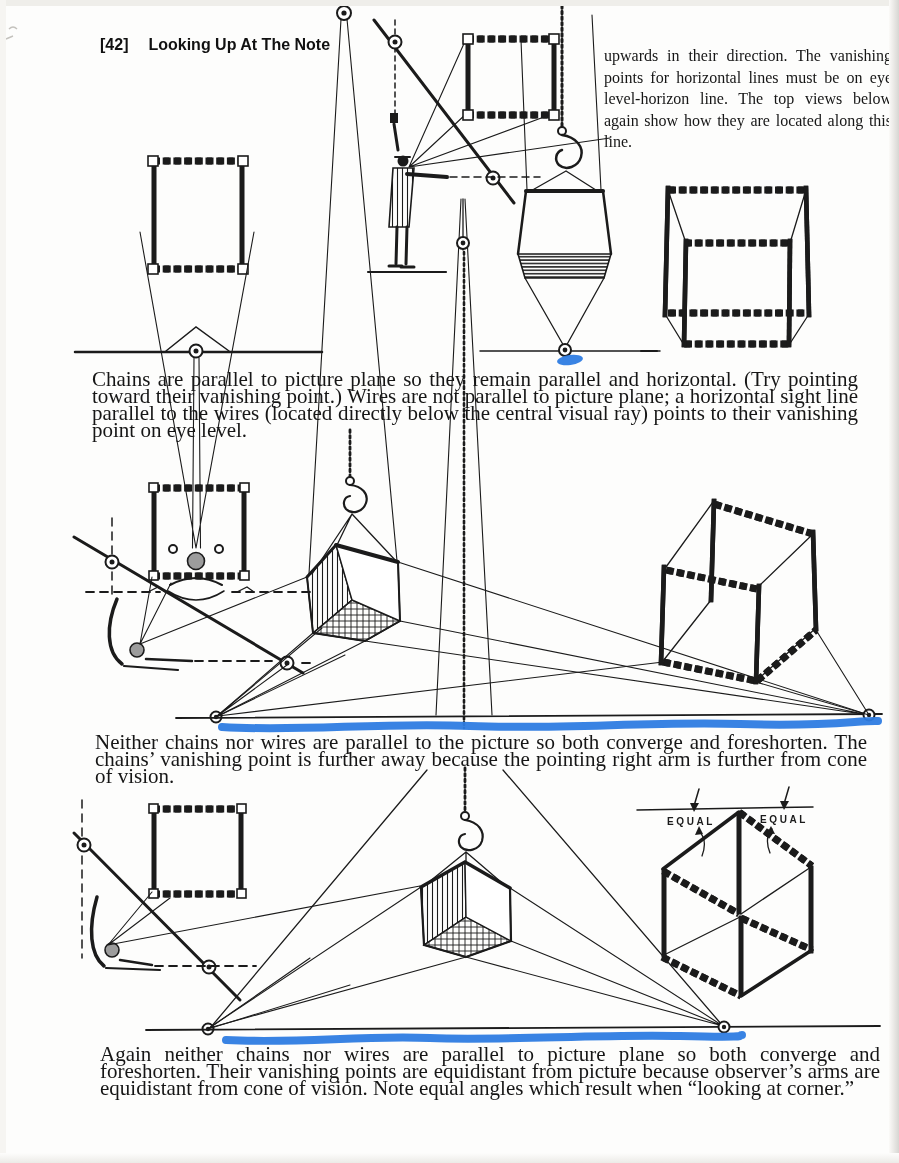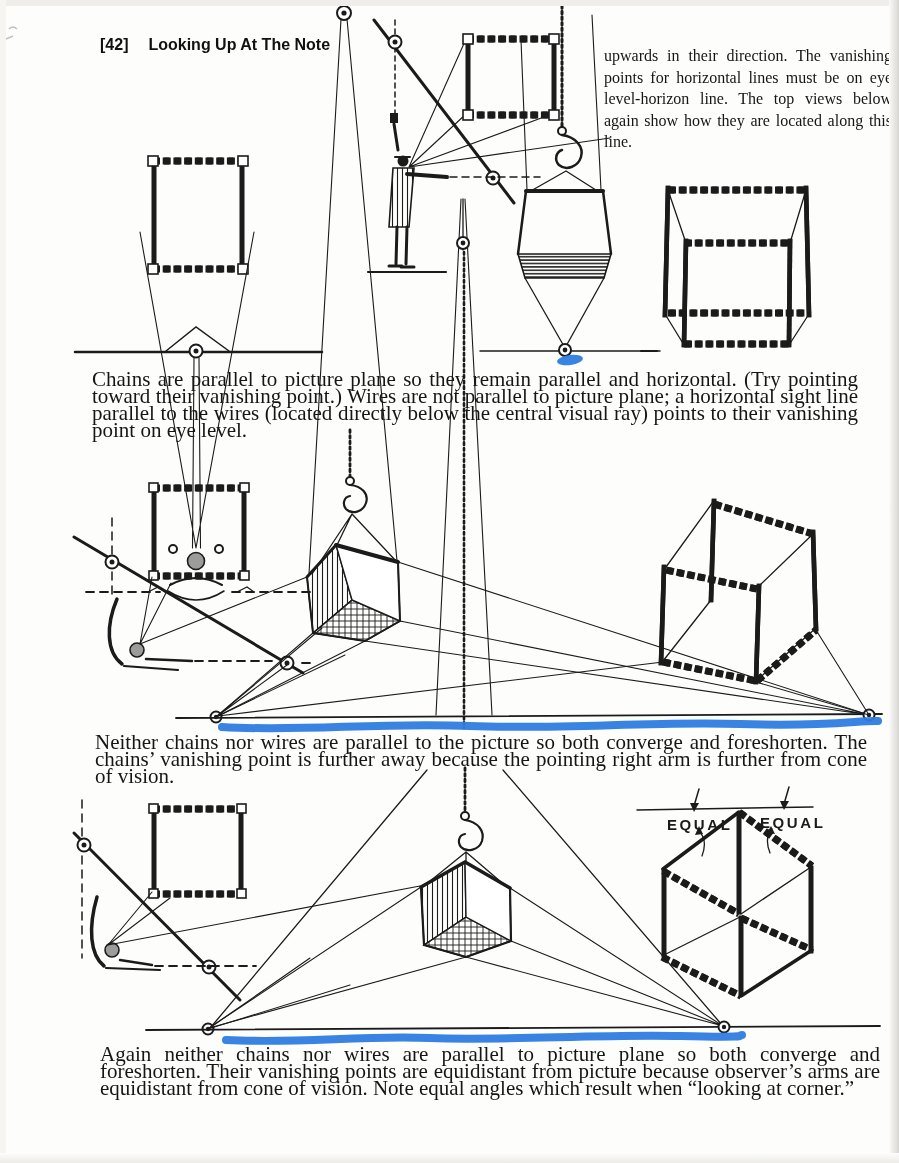--- a/index.html
+++ b/index.html
@@ -7,21 +7,21 @@
     position:relative;width:899px;height:1163px;margin:0 auto;
     background:#fdfdfc;overflow:hidden;
     font-family:"Liberation Serif", serif;color:#161616;
   }
   .txt{position:absolute;text-align:justify;}
   .heading{position:absolute;display:flex;gap:20px;align-items:flex-start;
     font-family:"Liberation Sans", sans-serif;font-weight:bold;font-size:16px;color:#111;padding-left:8px;}
   .col{font-size:16px;line-height:21.6px;}
   .cap{font-size:21px;line-height:17px;}
   .equal-label{position:absolute;font-family:"Liberation Sans", sans-serif;
-    font-weight:bold;font-size:15px;letter-spacing:2.6px;color:#1b1b1b;}
+    font-weight:bold;font-size:10px;letter-spacing:2.6px;color:#1b1b1b;}
   svg{position:absolute;left:0;top:0;}
   .ln{stroke:#1b1b1b;fill:none;stroke-linecap:round;}
   .w1{stroke-width:1.1}.w13{stroke-width:1.3}.w15{stroke-width:1.5}
   .w18{stroke-width:1.8}.w2{stroke-width:2}.w22{stroke-width:2.2}
   .w25{stroke-width:2.5}.w3{stroke-width:3}.w35{stroke-width:3.5}.w4{stroke-width:4}
   .dsh{stroke-dasharray:8 6}
   .dot{stroke-dasharray:2.6 3}
   .chain{stroke:#1b1b1b;stroke-width:7;stroke-dasharray:6.5 4.2;fill:none}
   .chainc{stroke:#fff;stroke-width:3.2;stroke-dasharray:3.4 7.3;stroke-dashoffset:-1.5;fill:none}
   .pipe{stroke:#1b1b1b;stroke-width:4.6;fill:none;stroke-linecap:square}

